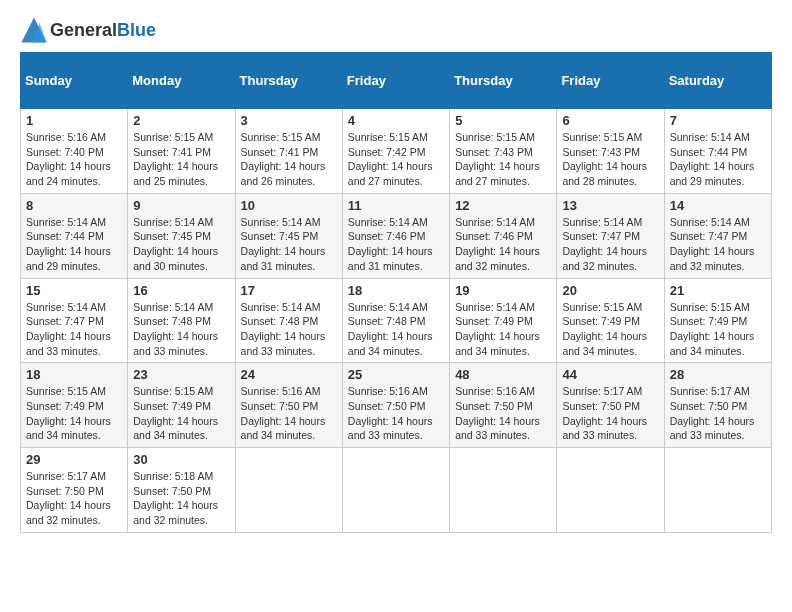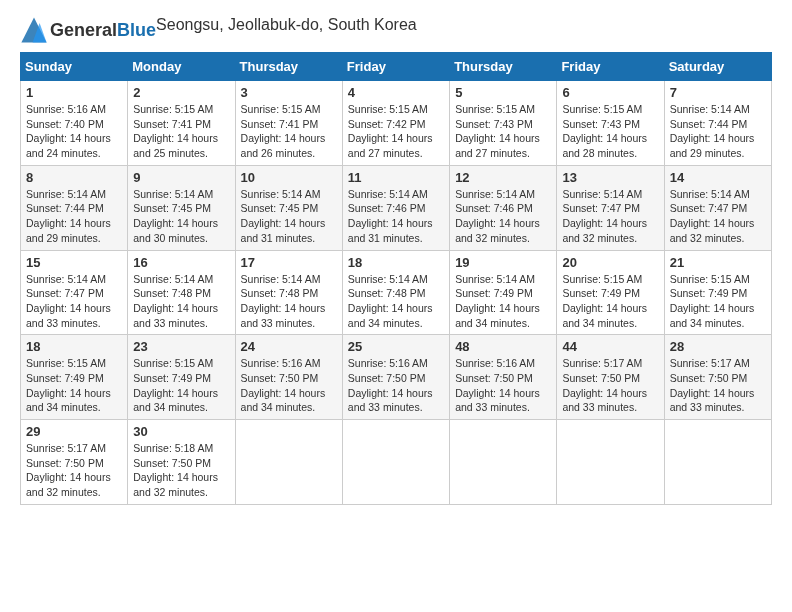--- a/index.html
+++ b/index.html
@@ -5,20 +5,21 @@
     * { box-sizing: border-box; margin: 0; padding: 0; }
     body {
       font-family: Arial, sans-serif;
       background: #fff;
       width: 792px;
       min-height: 612px;
       padding: 16px 20px;
     }
     .header-area {
       display: flex;
+      justify-content: space-between;
       align-items: flex-start;
       margin-bottom: 8px;
     }
     .logo {
       display: flex;
       align-items: center;
     }
     .logo-icon {
       width: 28px;
       height: 28px;
@@ -37,21 +38,21 @@
       color: #333;
     }
     .calendar-table {
       width: 100%;
       border-collapse: collapse;
       font-size: 11px;
     }
     .calendar-table th {
       background: #1a6faf;
       color: #fff;
-      padding: 6px 4px;
+      padding: 20px 4px;
       text-align: left;
       font-size: 13px;
       font-weight: bold;
       border: 1px solid #1a6faf;
     }
     .calendar-table td {
       vertical-align: top;
       border: 1px solid #ccc;
       padding: 4px 5px;
       width: 14.28%;
@@ -90,21 +91,20 @@
     <div class="logo">
       <svg class="logo-icon" viewBox="0 0 40 40" xmlns="http://www.w3.org/2000/svg">
         <polygon points="20,2 38,38 2,38" fill="#1a6faf" opacity="0.85"></polygon>
         <polygon points="28,10 38,38 18,38" fill="#2196f3" opacity="0.7"></polygon>
       </svg>
       <span style="font-size:18px;font-weight:bold;color:#333;">General</span>
         <span style="font-size:18px;font-weight:bold;color:#1a6faf;">Blue</span>
     </div>
   </div>
   <div class="title-area">
-    <div class="location-title">Seongsu, Jeollabuk-do, South Korea</div>
   </div>
 </div>
 
 <table class="calendar-table">
   <thead>
     <tr>
       <th>Sunday</th>
       <th>Monday</th>
       <th>Thursday</th>
       <th>Friday</th>

